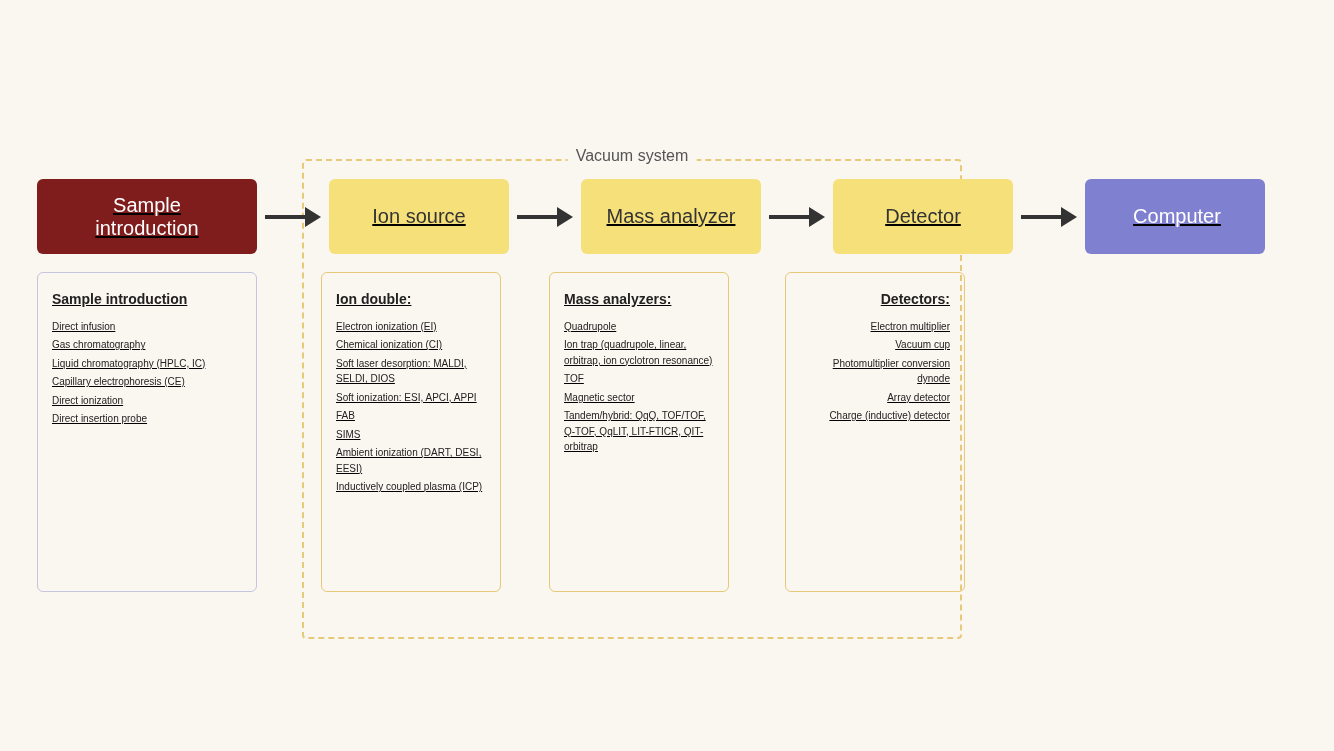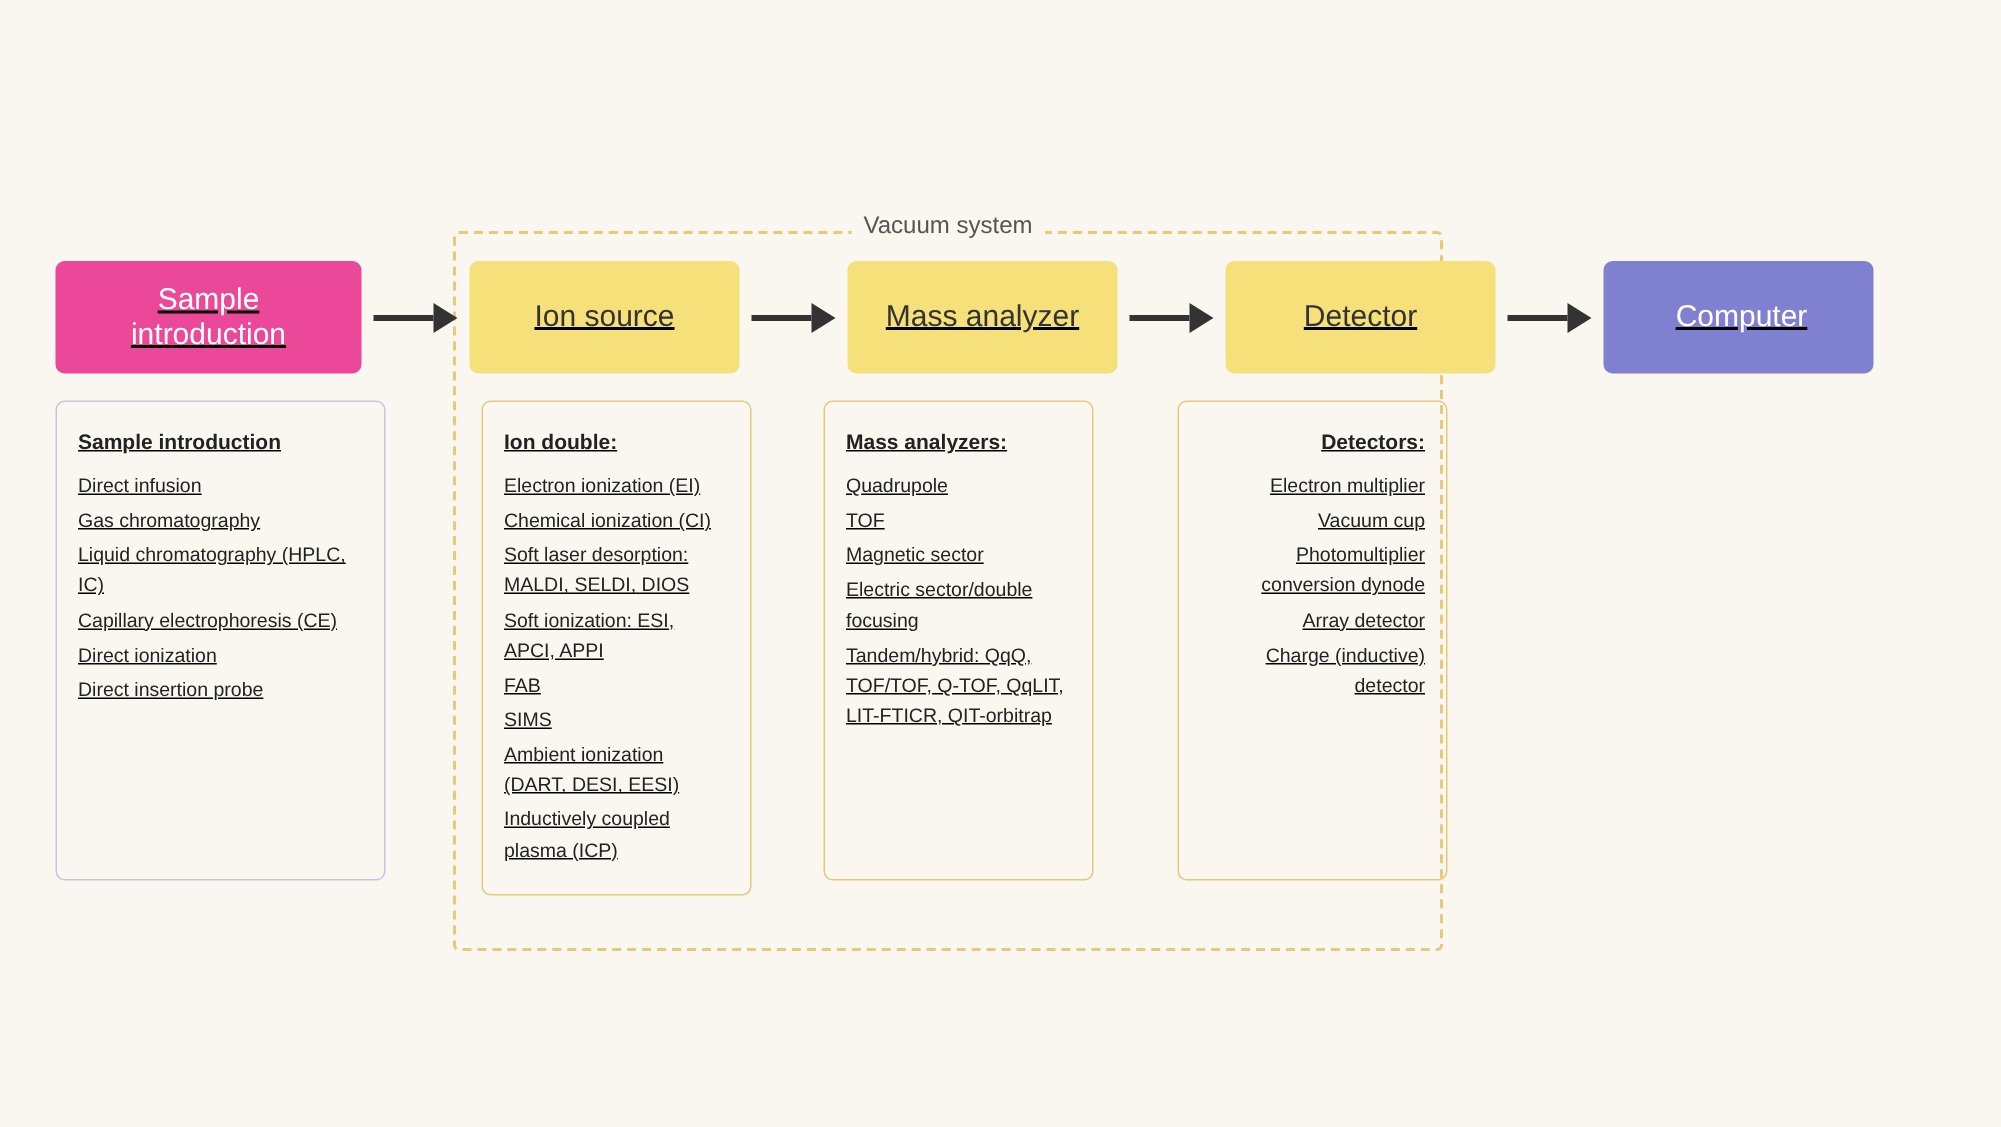--- a/index.html
+++ b/index.html
@@ -59,23 +59,23 @@
       align-items: center;
       justify-content: center;
       text-align: center;
       font-size: 20px;
       font-weight: 500;
       border-radius: 6px;
       padding: 10px 20px;
       height: 75px;
     }
     .box-blue {
-      background-color: #ec4899;
+      background-color: #7f1d1d;
       color: #fff;
-      width: 204px;
+      width: 220px;
     }
     .box-yellow {
       background-color: #f5e07a;
       color: #333;
       width: 180px;
     }
     .box-blue-computer {
       background-color: #8080d0;
       color: #fff;
       width: 180px;
@@ -142,21 +142,21 @@
       border-color: #e8c97a;
       background: transparent;
     }
     .info-title {
       font-weight: bold;
       font-size: 14px;
       margin-bottom: 8px;
     }
     .info-item {
       margin-bottom: 3px;
-      font-size: 13px;
+      font-size: 10px;
     }
     
     .flow-row-inner {
       display: flex;
       align-items: center;
     }
     
     .col-sample { width: 220px; flex-shrink: 0; }
     .col-arrow { width: 56px; flex-shrink: 0; }
     .col-ion { width: 180px; flex-shrink: 0; }
@@ -247,23 +247,23 @@
         <div class="info-item">Inductively coupled plasma (ICP)</div>
       </div>
     </div>
 
     <div class="col-arrow" style="width:56px;"></div>
 
     <div class="col-mass">
       <div class="info-box info-box-yellow2">
         <div class="info-title">Mass analyzers:</div>
         <div class="info-item">Quadrupole</div>
+        <div class="info-item">Ion trap (quadrupole, linear, orbitrap, ion cyclotron resonance)</div>
         <div class="info-item">TOF</div>
         <div class="info-item">Magnetic sector</div>
-        <div class="info-item">Electric sector/double focusing</div>
         <div class="info-item">Tandem/hybrid: QqQ, TOF/TOF, Q-TOF, QqLIT, LIT-FTICR, QIT-orbitrap</div>
       </div>
     </div>
 
     <div class="col-arrow" style="width:56px;"></div>
 
     <div class="col-detector">
       <div class="info-box info-box-yellow3">
         <div class="info-title">Detectors:</div>
         <div class="info-item">Electron multiplier</div>

